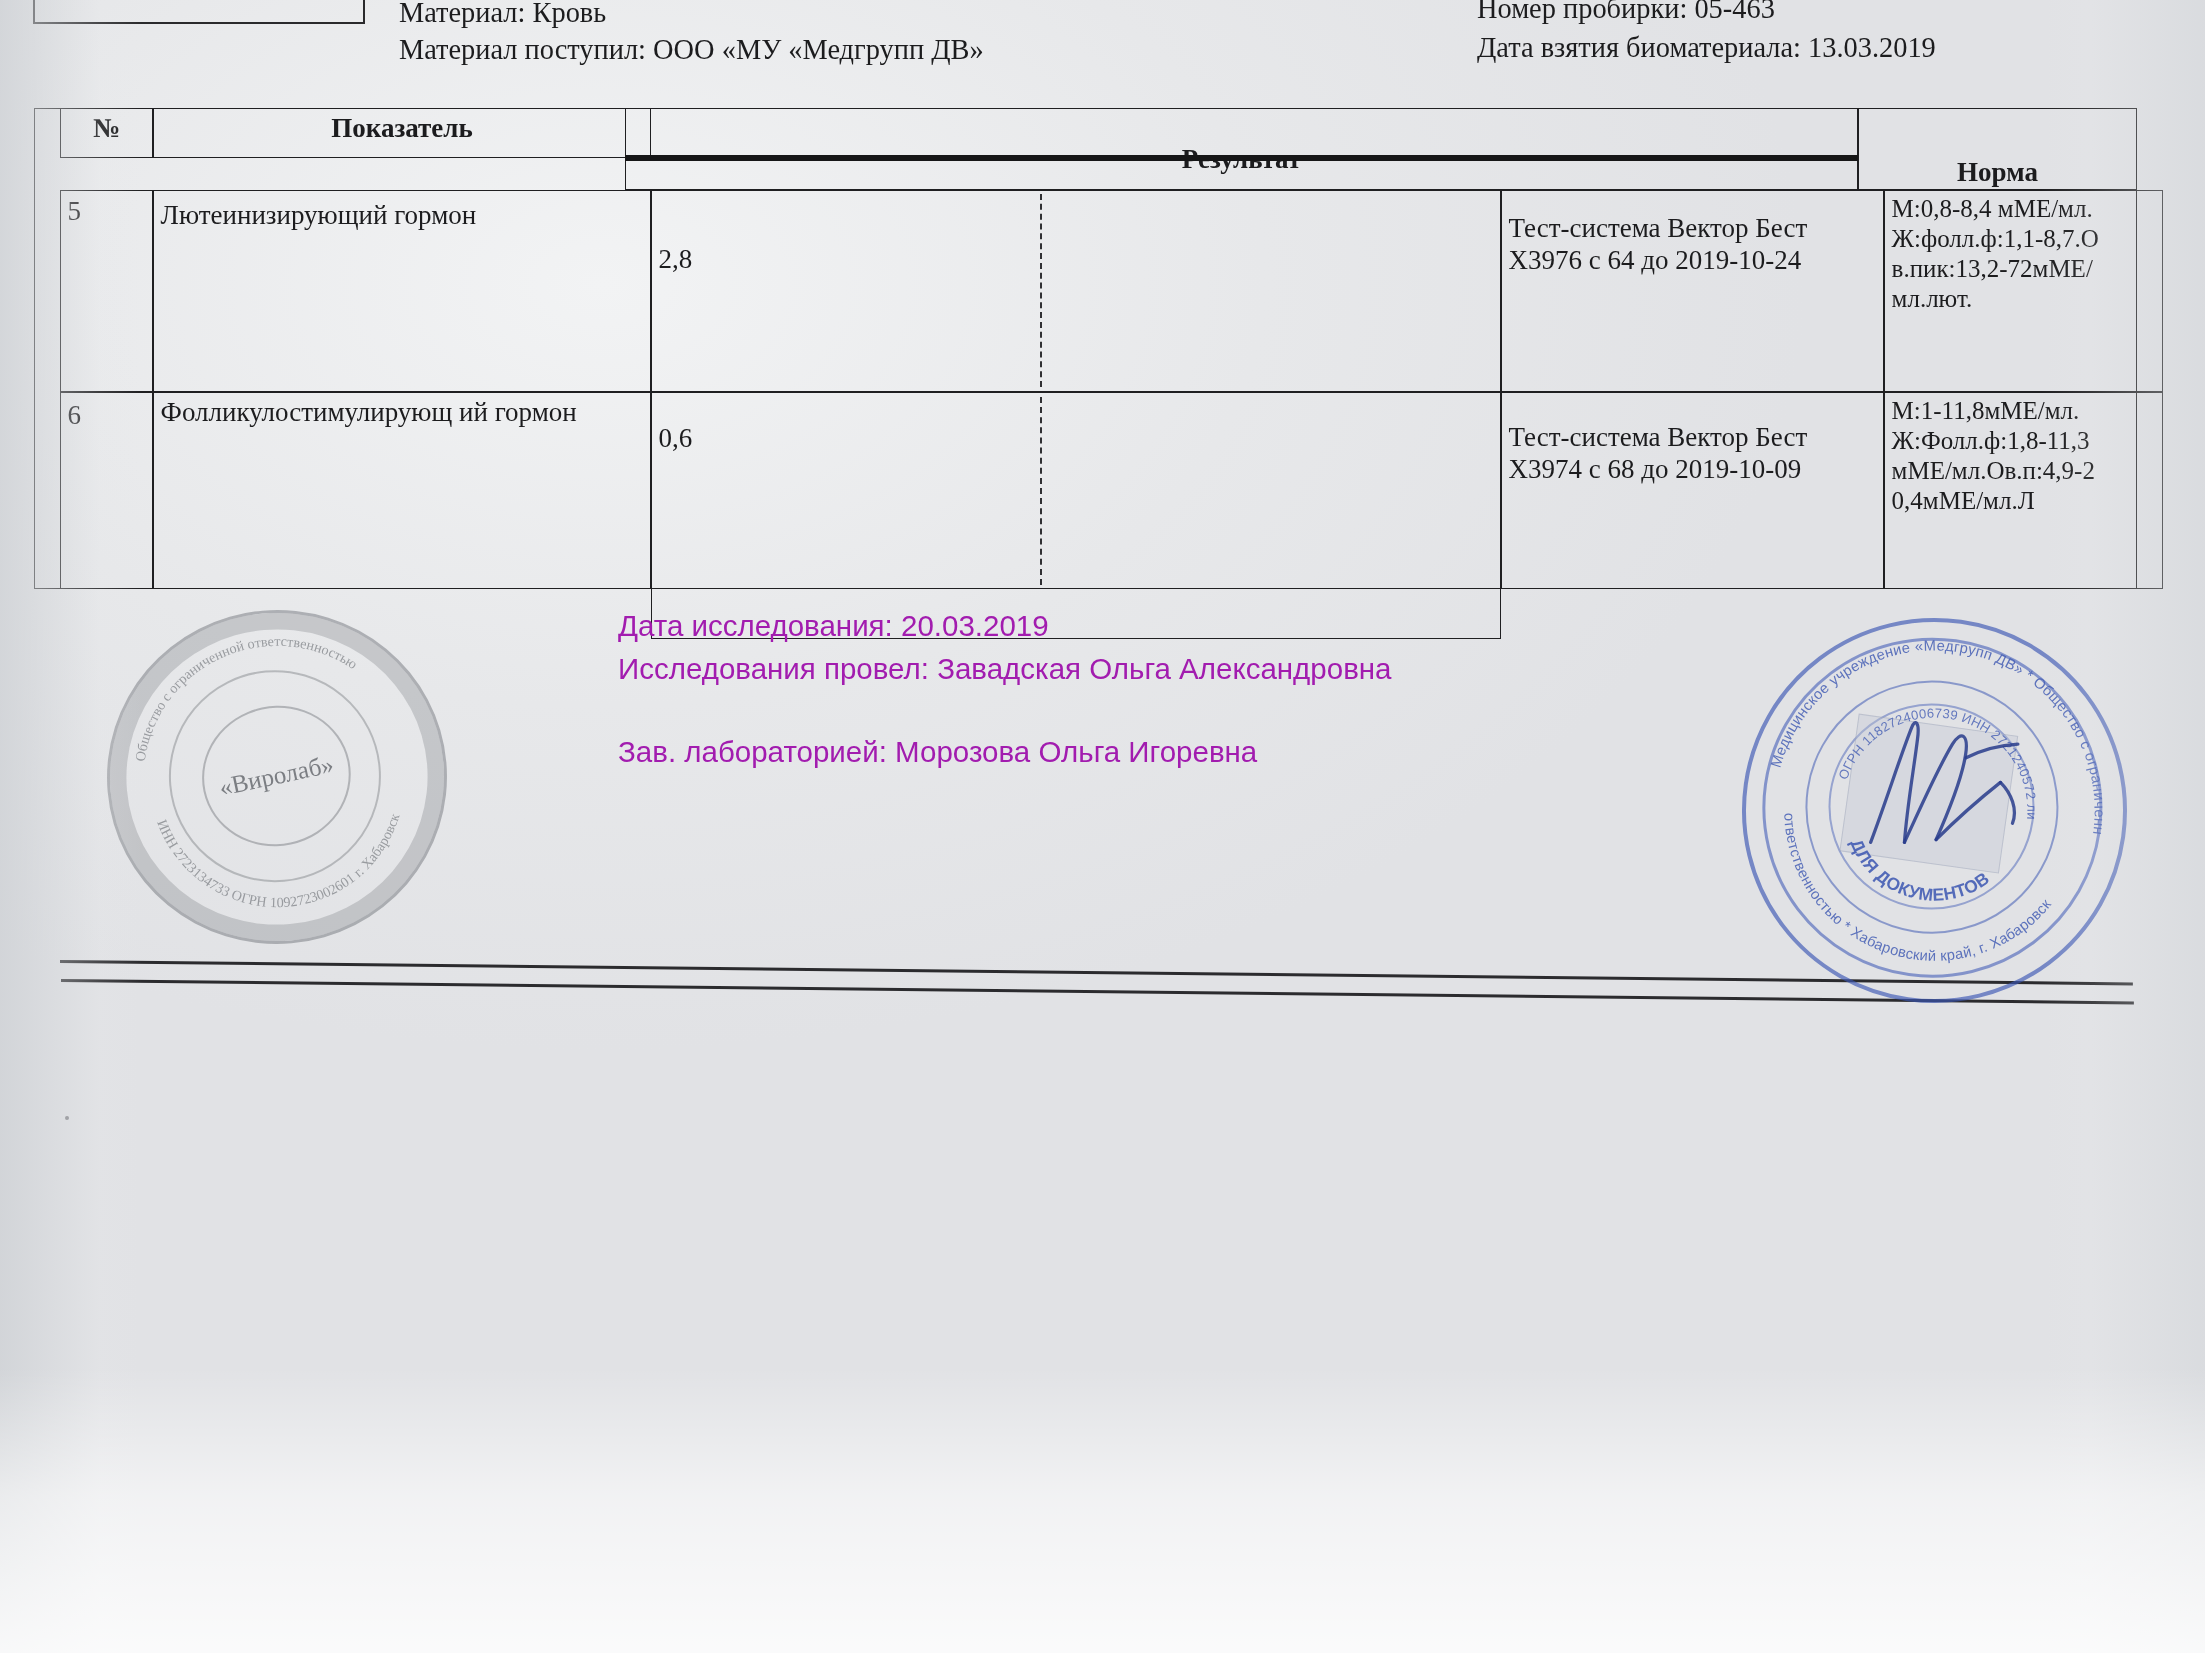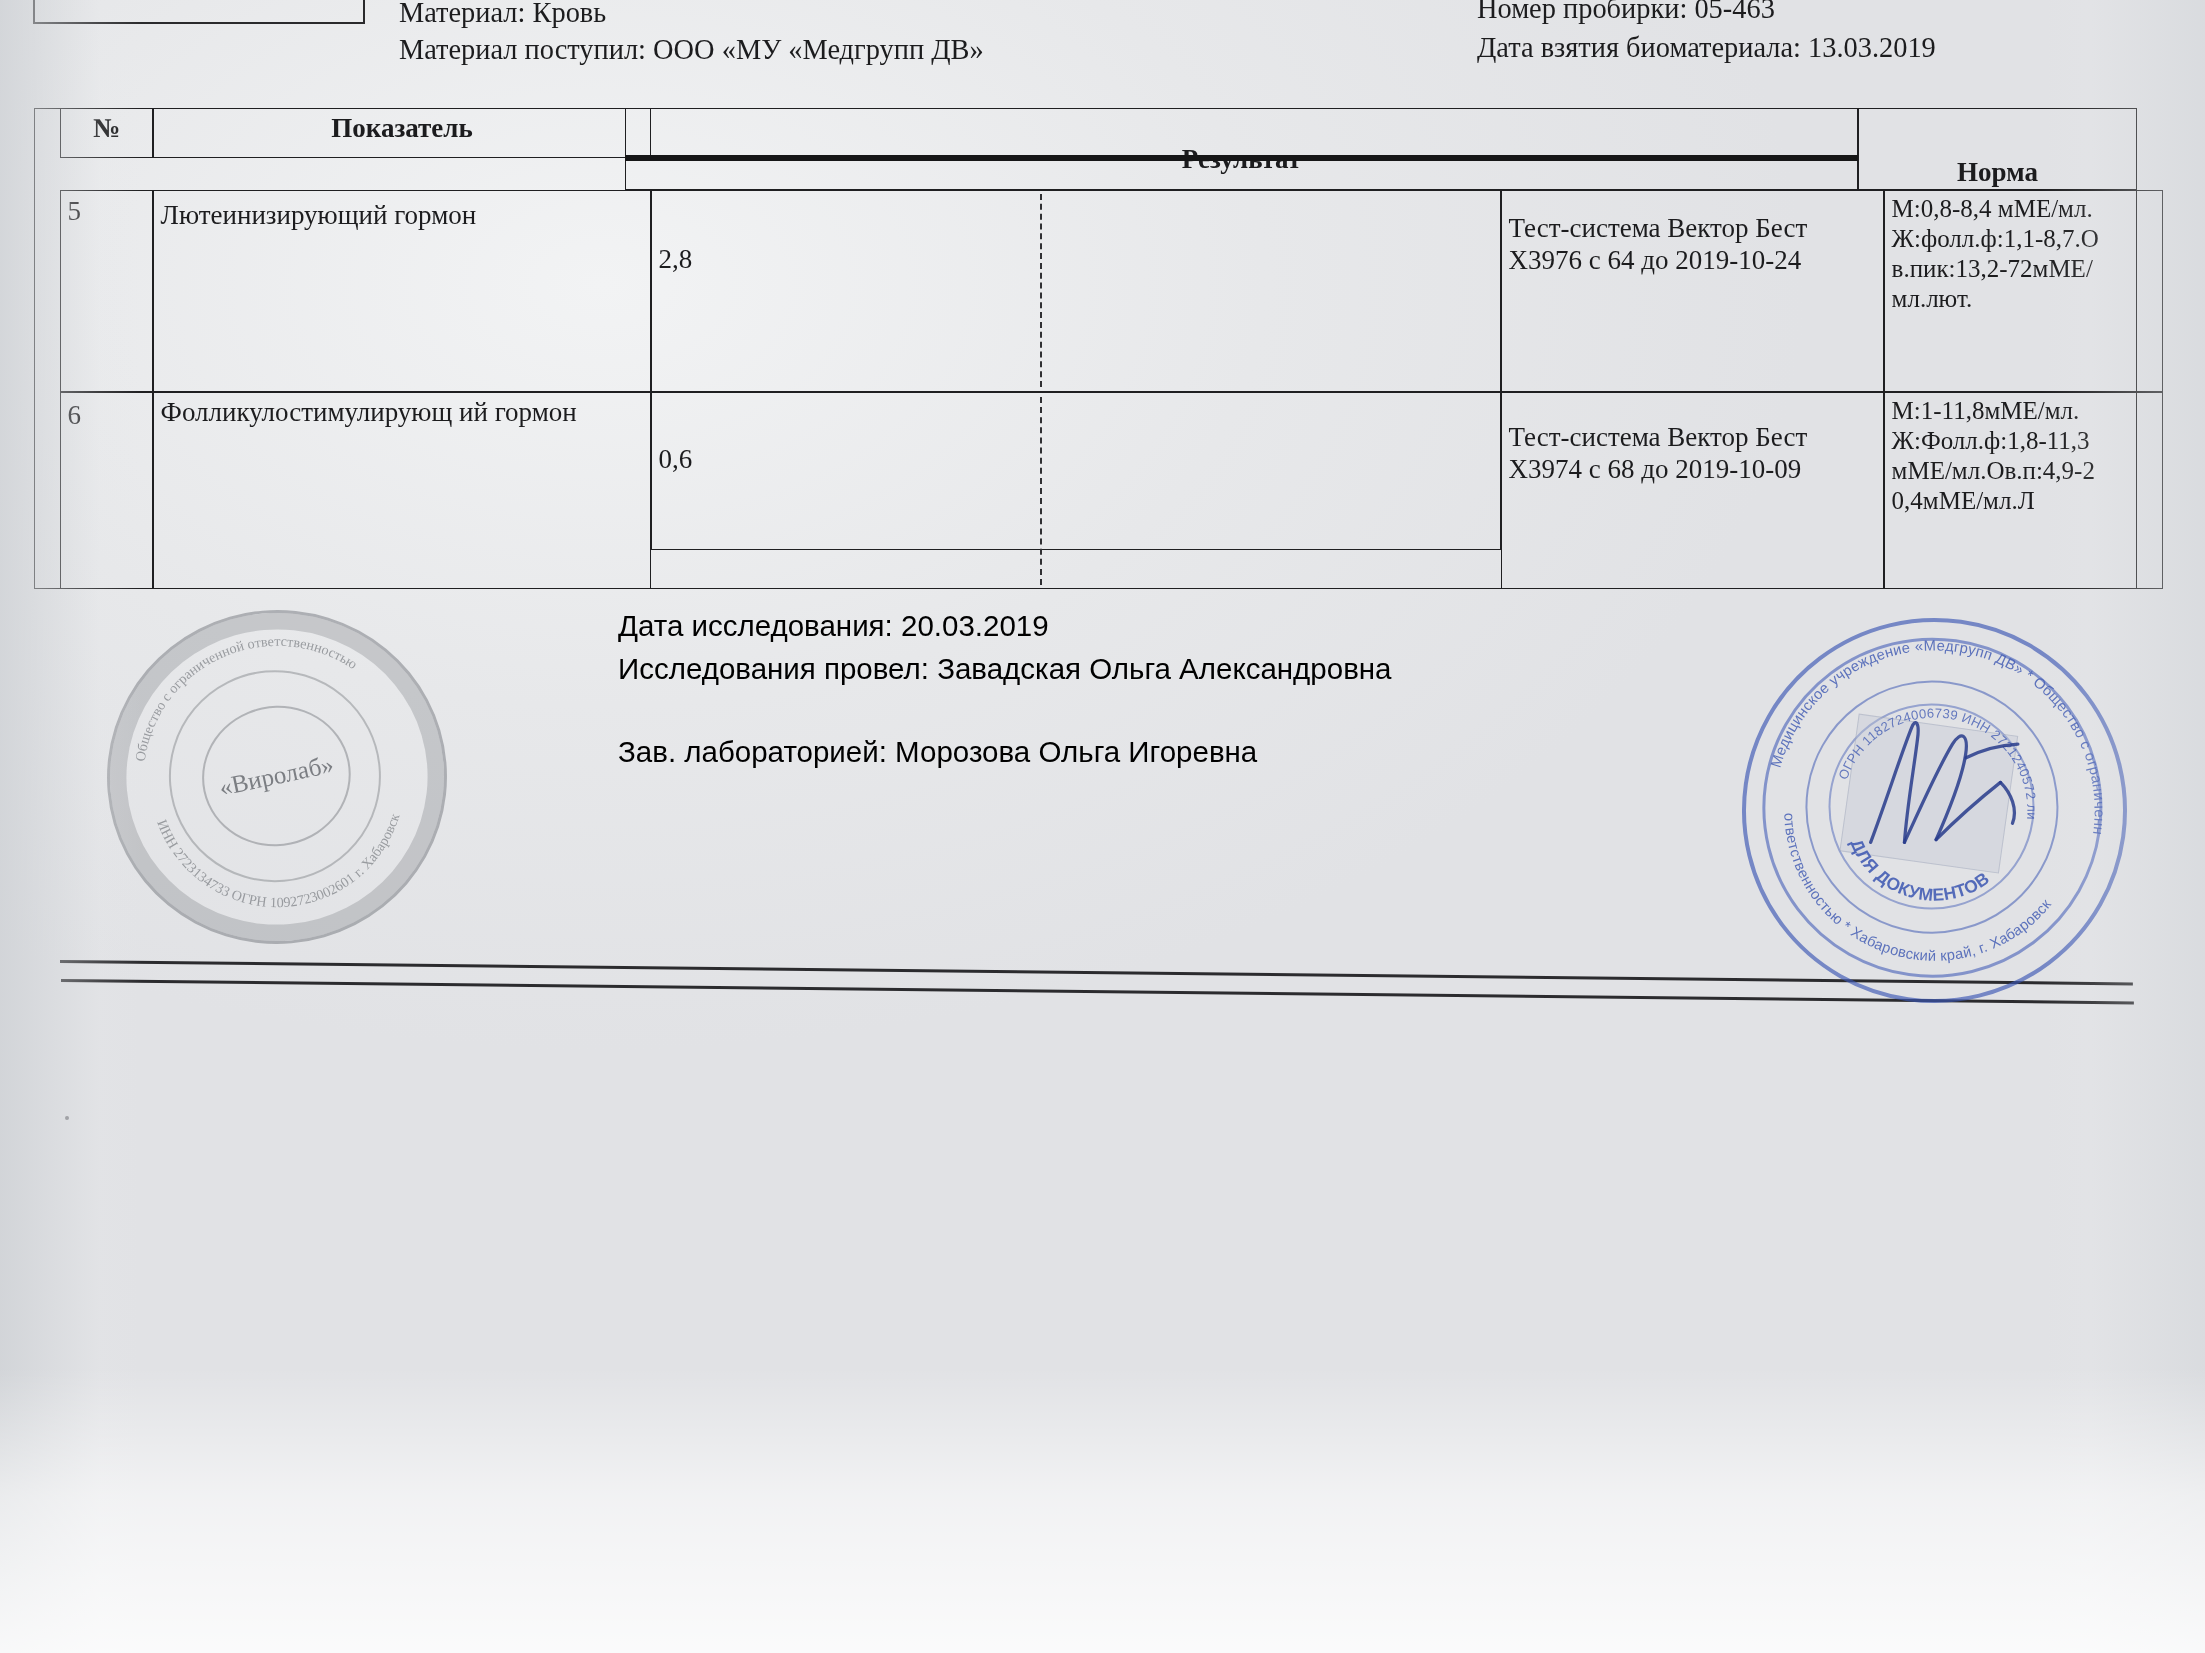--- a/index.html
+++ b/index.html
@@ -89,21 +89,21 @@
     width: 0;
   }
 
   
   .foot {
     position: absolute;
     left: 618px;
     font-family: "Liberation Sans", sans-serif;
     font-size: 29.5px;
     line-height: 1.28;
-    color: #000000;
+    color: #a21caf;
     white-space: nowrap;
   }
   #study-date   { top: 607px; }
   #performed-by { top: 650px; white-space: normal; width: 820px; }
   #head-of-lab  { top: 733px; }
 
   
   .rule {
     position: absolute;
     background: #2b2b2e;
@@ -239,21 +239,21 @@
     <div class="cell bord pad" style="left:1824px; top:82px; width:279px; height:202px; padding-top:3.3px; font-size:25px;">
       <span>М:0,8-8,4 мМЕ/мл. Ж:фолл.ф:1,1-8,7.О в.пик:13,2-72мМЕ/ мл.лют.</span>
     </div>
 
     <div class="cell bord pad" style="left:0; top:284px; width:93px; height:197px; padding-top:5.5px;">
       <span>6</span>
     </div>
     <div class="cell bord pad" style="left:93px; top:284px; width:498px; height:197px; ">
       <span>Фолликулостимулирующ ий гормон</span>
     </div>
-    <div class="cell bord pad" style="left:591px; top:284px; width:850px; height:158px; padding-top:50px;">
+    <div class="cell bord pad" style="left:591px; top:284px; width:850px; height:247px; padding-top:29px;">
       <span>0,6</span>
     </div>
     <div class="dashed-sep" style="left:1006px; top:289px; height:188px;"></div>
     <div class="cell bord pad" style="left:1441px; top:284px; width:383px; height:197px; padding-top:28px;">
       <span>Тест-система Вектор Бест Х3974 с 68 до 2019-10-09</span>
     </div>
     <div class="cell bord pad" style="left:1824px; top:284px; width:279px; height:197px; padding-top:3.3px; font-size:25px;">
       <span>М:1-11,8мМЕ/мл. Ж:Фолл.ф:1,8-11,3 мМЕ/мл.Ов.п:4,9-2 0,4мМЕ/мл.Л</span>
     </div>
   </div>

